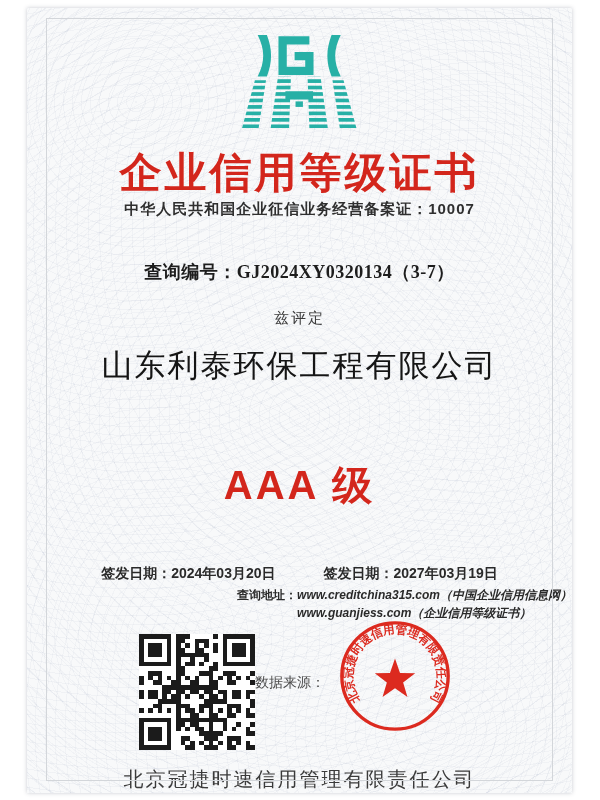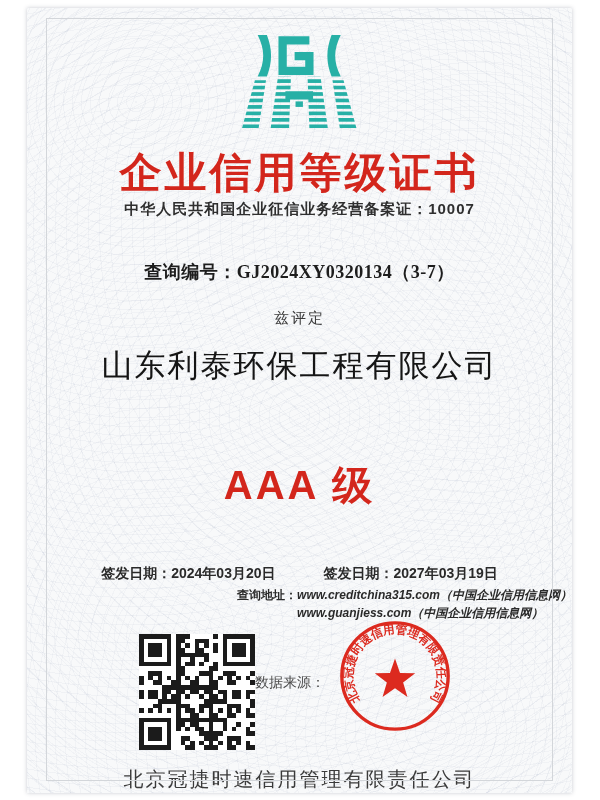--- a/index.html
+++ b/index.html
@@ -96,21 +96,21 @@
 
     <div class="dates">
       <span><span>签发日期：</span><span>2024年03月20日</span></span>
       <span><span>签发日期：</span><span>2027年03月19日</span></span>
     </div>
 
     <div class="addr">
       <span>查询地址：</span>
       <span class="urls">
         <span style="display:block">www.creditchina315.com（中国企业信用信息网）</span>
-        <span style="display:block">www.guanjiess.com（中国企业信用信息网）</span>
+        <span style="display:block">www.guanjiess.com（企业信用等级证书）</span>
       </span>
     </div>
 
     <div class="bottom-row">
       <div class="qr">
         <svg viewBox="0 0 25 25" shape-rendering="crispEdges" aria-hidden="true">
             <g fill="#1b1b1b">
               <rect x="8" y="0" width="1" height="1"></rect>
               <rect x="9" y="0" width="1" height="1"></rect>
               <rect x="10" y="0" width="1" height="1"></rect>

